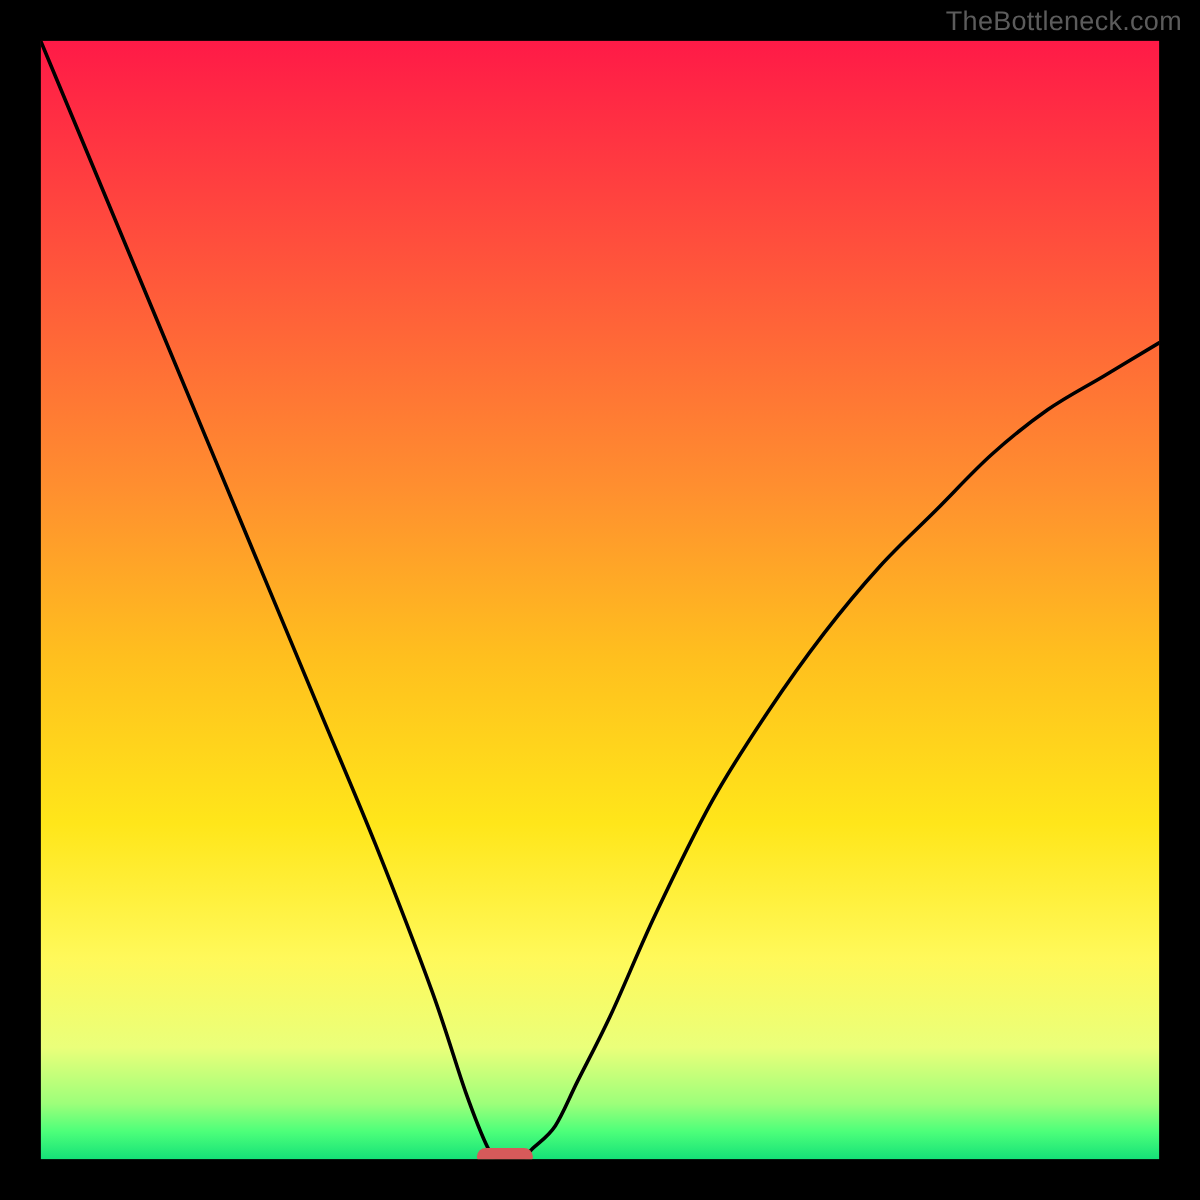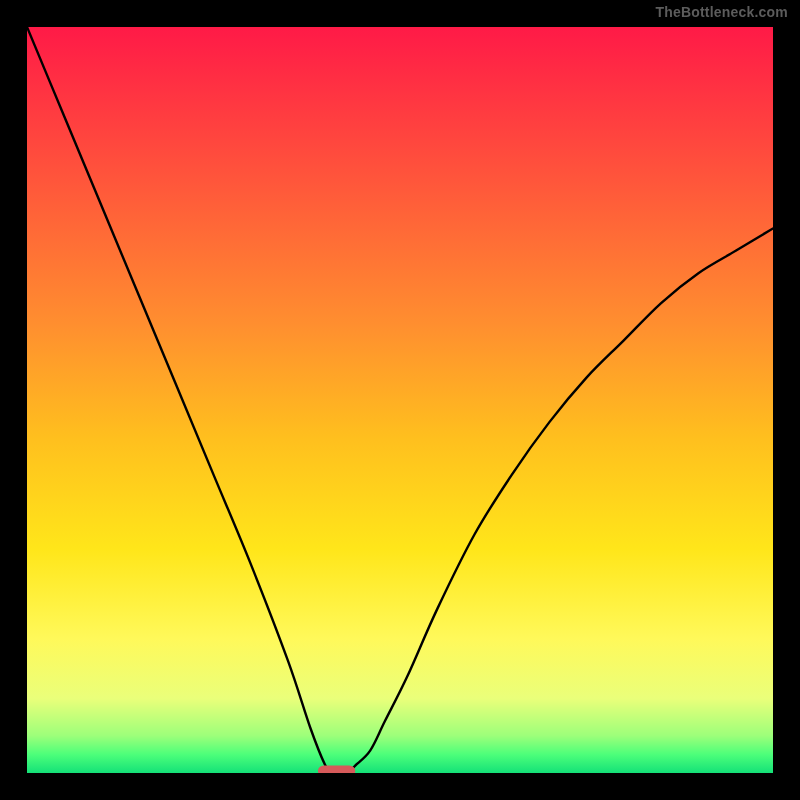--- a/index.html
+++ b/index.html
@@ -23,22 +23,22 @@
     top: 27px;
     width: 746px;
     height: 746px;
     overflow: hidden;
   }
   .watermark {
     position: absolute;
     top: 4px;
     right: 12px;
     color: #5c5c5c;
-    font-size: 14px;
-    font-weight: 700;
+    font-size: 18px;
+    font-weight: 400;
     letter-spacing: 0.2px;
   }
   svg { display: block; }
 </style>
 </head>
 <body>
 
 <div class="frame">
 
   <div class="plot-area">

